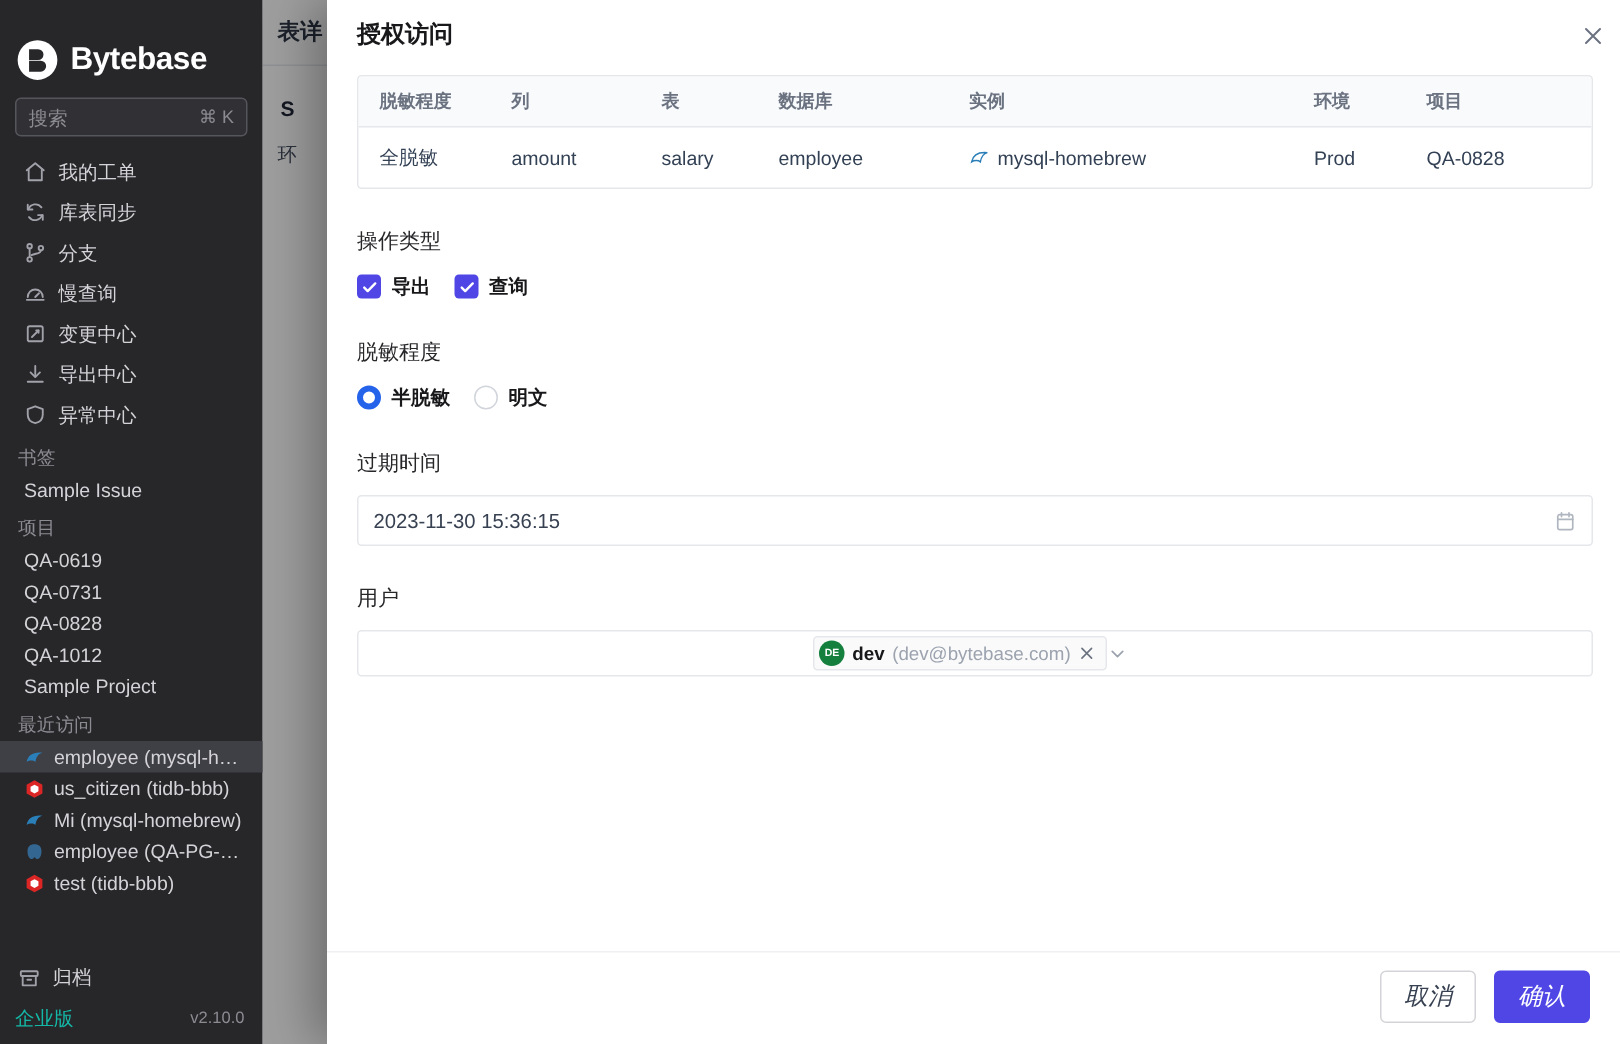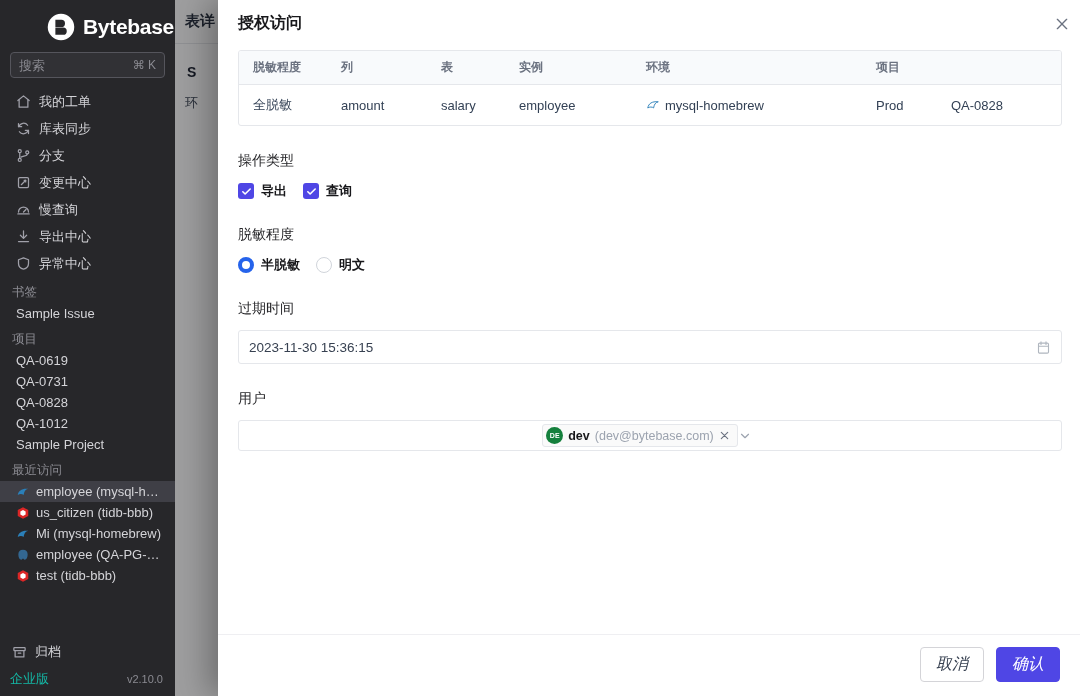--- a/index.html
+++ b/index.html
@@ -14,21 +14,21 @@
   .bg-page { position:absolute; left:175px; top:0; right:0; bottom:0; background:#fff; z-index:1; }
   .bg-header { height:44px; border-bottom:1px solid #e5e7eb; display:flex; align-items:center; padding-left:10px;
                font-weight:700; font-size:15px; color:#1f2937; white-space:nowrap; overflow:hidden; }
   .bg-frag1 { position:absolute; left:12px; top:64px; font-weight:700; font-size:14px; color:#111827; }
   .bg-frag2 { position:absolute; left:10px; top:94px; font-size:13px; color:#374151; }
   .overlay { position:absolute; left:175px; top:0; right:0; bottom:0; background:rgba(24,24,27,0.42); z-index:2; }
 
   
   .sidebar { position:absolute; left:0; top:0; width:175px; height:696px; background:#27272a;
              color:#d4d4d8; z-index:5; display:flex; flex-direction:column; font-size:13px; }
-  .brand-row { display:flex; align-items:center; gap:7px; padding:12px 10px 6px 10px;margin-left:36px; }
+  .brand-row { display:flex; align-items:center; gap:7px; padding:25px 10px 6px 10px; }
   .brand-name { color:#fff; font-size:21px; font-weight:700; letter-spacing:-0.3px; }
   .search-box { margin:4px 10px 10px 10px; height:26px; border:1px solid #55555c; background:#313135;
                 border-radius:4px; display:flex; align-items:center; justify-content:space-between; padding:0 8px; }
   .search-box input { background:transparent; border:none; outline:none; color:#d4d4d8; font-size:13px; width:90px;
                       font-family:inherit; }
   .search-box input::placeholder { color:#8b8b92; }
   .kbd-hint { color:#8b8b92; font-size:12px; }
   .nav-item { display:flex; align-items:center; gap:8px; height:27px; padding:0 16px; cursor:pointer;
               color:#d4d4d8; white-space:nowrap; }
   .nav-item .icn { color:#a1a1aa; width:15px; height:15px; flex:0 0 15px; }
@@ -142,36 +142,36 @@
           <circle cx="18" cy="7" r="2.4"></circle>
           <path d="M6 7.5v9"></path>
           <path d="M18 9.5c0 3.5-5.5 3-10 5"></path>
         </svg>
       </span>
     <span>分支</span>
   </div>
   <div class="nav-item">
     <span class="icn">
         <svg viewBox="0 0 24 24" width="15" height="15" fill="none" stroke="currentColor" stroke-width="2" stroke-linecap="round" stroke-linejoin="round">
+          <path d="M4 16a8 8 0 0 1 16 0"></path>
+          <path d="M12 16l4-4"></path>
+          <path d="M3 19h18"></path>
+        </svg>
+      </span>
+    <span>慢查询</span>
+  </div>
+  <div class="nav-item">
+    <span class="icn">
+        <svg viewBox="0 0 24 24" width="15" height="15" fill="none" stroke="currentColor" stroke-width="2" stroke-linecap="round" stroke-linejoin="round">
           <rect x="4" y="4" width="16" height="16" rx="2"></rect>
           <path d="M8.5 15.5l7-7"></path>
           <path d="M13 8.5h2.5V11"></path>
         </svg>
       </span>
     <span>变更中心</span>
-  </div>
-  <div class="nav-item">
-    <span class="icn">
-        <svg viewBox="0 0 24 24" width="15" height="15" fill="none" stroke="currentColor" stroke-width="2" stroke-linecap="round" stroke-linejoin="round">
-          <path d="M4 16a8 8 0 0 1 16 0"></path>
-          <path d="M12 16l4-4"></path>
-          <path d="M3 19h18"></path>
-        </svg>
-      </span>
-    <span>慢查询</span>
   </div>
   <div class="nav-item">
     <span class="icn">
         <svg viewBox="0 0 24 24" width="15" height="15" fill="none" stroke="currentColor" stroke-width="2" stroke-linecap="round" stroke-linejoin="round">
           <path d="M12 3v11"></path>
           <path d="M7 10l5 5 5-5"></path>
           <path d="M4 20h16"></path>
         </svg>
       </span>
     <span>导出中心</span>
@@ -279,20 +279,21 @@
       </span>
   </div>
 
   <div class="modal-body">
 
     <div class="grid-table">
       <div class="grid-row head">
         <div class="cell">脱敏程度</div>
         <div class="cell">列</div>
         <div class="cell">表</div>
+        <div class="cell">数据库</div>
         <div class="cell">实例</div>
         <div class="cell">环境</div>
         <div class="cell">项目</div>
       </div>
       <div class="grid-row data">
         <div class="cell">全脱敏</div>
         <div class="cell">amount</div>
         <div class="cell">salary</div>
         <div class="cell">employee</div>
         <div class="cell">

